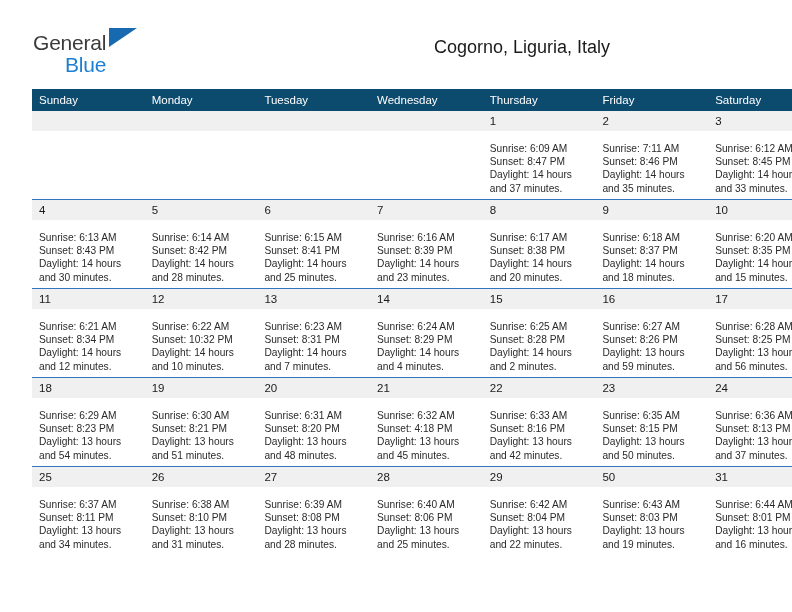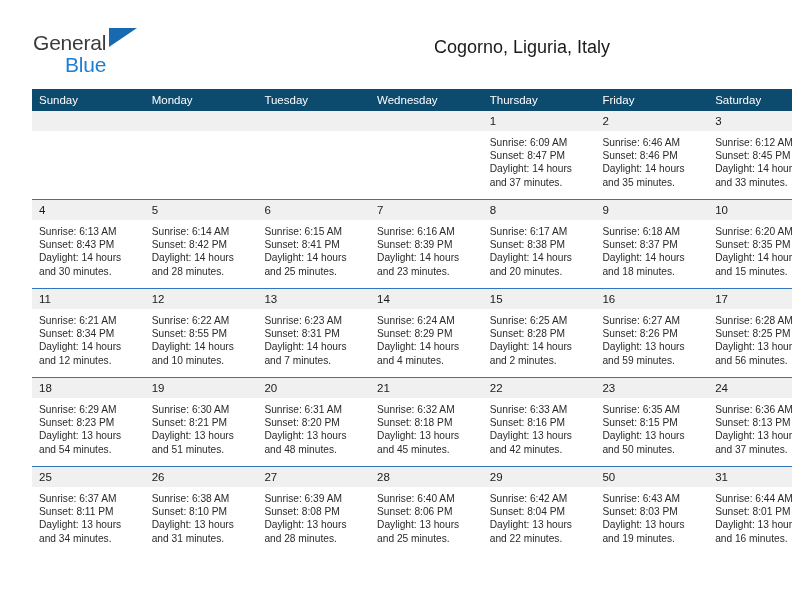--- a/index.html
+++ b/index.html
@@ -111,21 +111,21 @@
     font-size: 11.5px;
     color: #1a1a1a;
     padding: 4px 0 4px 7px;
     height: 12px;
     line-height: 12px;
   }
   td.empty .daynum {
     color: transparent;
   }
   .details {
-    padding: 5px 6px 0 7px;
+    padding: 11px 6px 0 7px;
     font-size: 10.2px;
     line-height: 13.2px;
     color: #2a2a2a;
   }
   .details div {
     white-space: nowrap;
   }
 </style>
 </head>
 <body>
@@ -177,21 +177,21 @@
             <div class="details">
               <div>Sunrise: 6:09 AM</div>
               <div>Sunset: 8:47 PM</div>
               <div>Daylight: 14 hours</div>
               <div>and 37 minutes.</div>
             </div>
           </td>
           <td class="day-cell">
             <span class="daynum">2</span>
             <div class="details">
-              <div>Sunrise: 6:46 AM</div>
+              <div>Sunrise: 7:11 AM</div>
               <div>Sunset: 8:46 PM</div>
               <div>Daylight: 14 hours</div>
               <div>and 35 minutes.</div>
             </div>
           </td>
           <td class="day-cell">
             <span class="daynum">3</span>
             <div class="details">
               <div>Sunrise: 6:12 AM</div>
               <div>Sunset: 8:45 PM</div>
@@ -272,21 +272,21 @@
               <div>Sunrise: 6:21 AM</div>
               <div>Sunset: 8:34 PM</div>
               <div>Daylight: 14 hours</div>
               <div>and 12 minutes.</div>
             </div>
           </td>
           <td class="day-cell">
             <span class="daynum">12</span>
             <div class="details">
               <div>Sunrise: 6:22 AM</div>
-              <div>Sunset: 8:55 PM</div>
+              <div>Sunset: 10:32 PM</div>
               <div>Daylight: 14 hours</div>
               <div>and 10 minutes.</div>
             </div>
           </td>
           <td class="day-cell">
             <span class="daynum">13</span>
             <div class="details">
               <div>Sunrise: 6:23 AM</div>
               <div>Sunset: 8:31 PM</div>
               <div>Daylight: 14 hours</div>
@@ -355,21 +355,21 @@
               <div>Sunrise: 6:31 AM</div>
               <div>Sunset: 8:20 PM</div>
               <div>Daylight: 13 hours</div>
               <div>and 48 minutes.</div>
             </div>
           </td>
           <td class="day-cell">
             <span class="daynum">21</span>
             <div class="details">
               <div>Sunrise: 6:32 AM</div>
-              <div>Sunset: 8:18 PM</div>
+              <div>Sunset: 4:18 PM</div>
               <div>Daylight: 13 hours</div>
               <div>and 45 minutes.</div>
             </div>
           </td>
           <td class="day-cell">
             <span class="daynum">22</span>
             <div class="details">
               <div>Sunrise: 6:33 AM</div>
               <div>Sunset: 8:16 PM</div>
               <div>Daylight: 13 hours</div>

